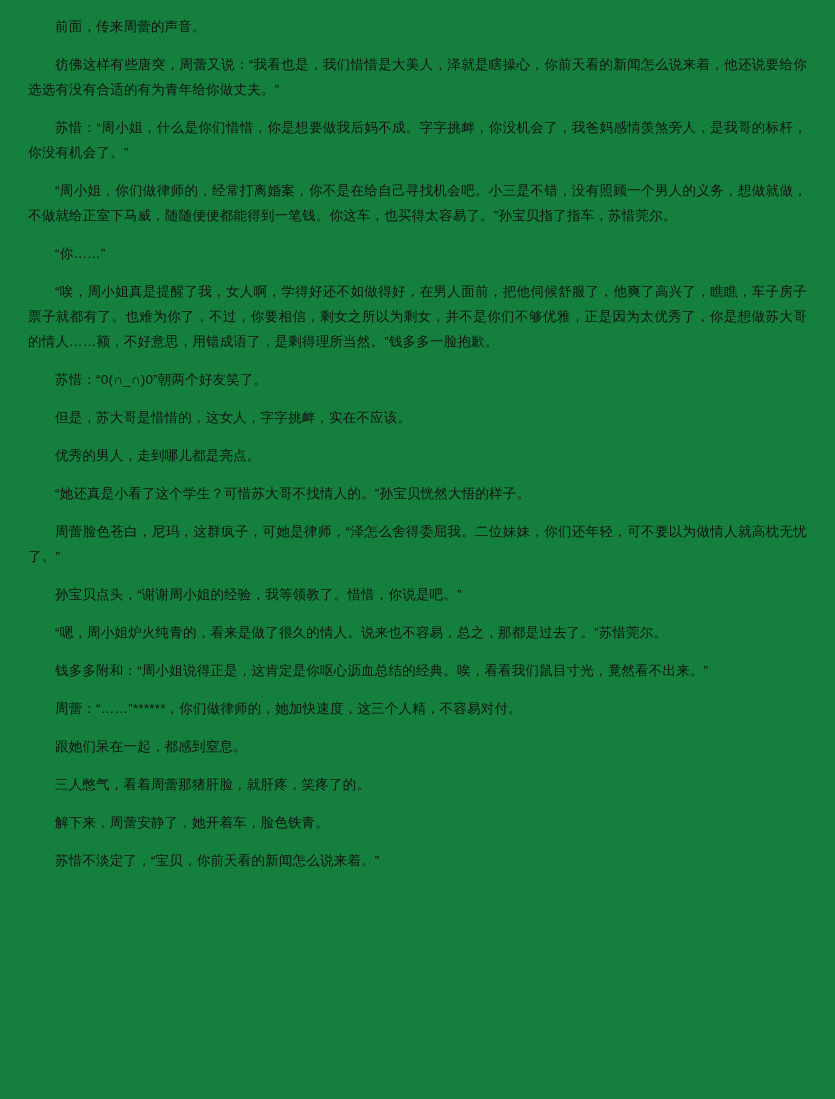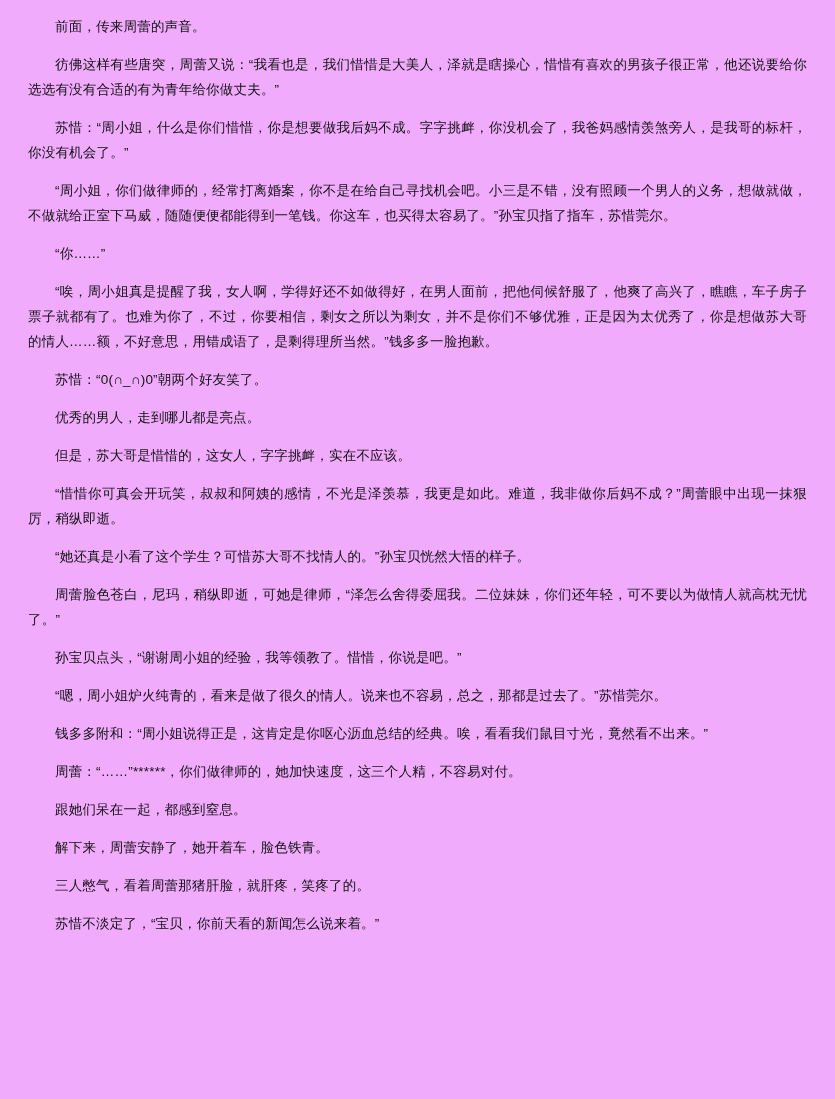--- a/index.html
+++ b/index.html
@@ -11,21 +11,21 @@
     width: 835px;
     min-height: 1099px;
     font-family: "Liberation Sans", "DejaVu Sans", sans-serif;
     color: #000000;
   }
   .page {
     width: 835px;
     min-height: 1099px;
     box-sizing: border-box;
     padding: 14px 28px 10px 28px;
-    background: #f0abfc;
+    background: #15803d;
   }
   .para {
     font-size: 13.5px;
     line-height: 25px;
     text-align: justify;
     text-justify: inter-ideograph;
     margin: 0 0 13px 0;
     text-indent: 2em;
     color: #111111;
     letter-spacing: 0.2px;
@@ -33,33 +33,32 @@
   .para:last-child {
     margin-bottom: 4px;
   }
 </style>
 </head>
 <body>
 
 <div class="page">
   <div id="body-text">
       <p class="para">前面，传来周蕾的声音。</p>
-      <p class="para">彷佛这样有些唐突，周蕾又说：“我看也是，我们惜惜是大美人，泽就是瞎操心，惜惜有喜欢的男孩子很正常，他还说要给你选选有没有合适的有为青年给你做丈夫。”</p>
+      <p class="para">彷佛这样有些唐突，周蕾又说：“我看也是，我们惜惜是大美人，泽就是瞎操心，你前天看的新闻怎么说来着，他还说要给你选选有没有合适的有为青年给你做丈夫。”</p>
       <p class="para">苏惜：“周小姐，什么是你们惜惜，你是想要做我后妈不成。字字挑衅，你没机会了，我爸妈感情羡煞旁人，是我哥的标杆，你没有机会了。”</p>
       <p class="para">“周小姐，你们做律师的，经常打离婚案，你不是在给自己寻找机会吧。小三是不错，没有照顾一个男人的义务，想做就做，不做就给正室下马威，随随便便都能得到一笔钱。你这车，也买得太容易了。”孙宝贝指了指车，苏惜莞尔。</p>
       <p class="para">“你……”</p>
       <p class="para">“唉，周小姐真是提醒了我，女人啊，学得好还不如做得好，在男人面前，把他伺候舒服了，他爽了高兴了，瞧瞧，车子房子票子就都有了。也难为你了，不过，你要相信，剩女之所以为剩女，并不是你们不够优雅，正是因为太优秀了，你是想做苏大哥的情人……额，不好意思，用错成语了，是剩得理所当然。”钱多多一脸抱歉。</p>
       <p class="para">苏惜：“0(∩_∩)0”朝两个好友笑了。</p>
+      <p class="para">但是，苏大哥是惜惜的，这女人，字字挑衅，实在不应该。</p>
       <p class="para">优秀的男人，走到哪儿都是亮点。</p>
-      <p class="para">但是，苏大哥是惜惜的，这女人，字字挑衅，实在不应该。</p>
-      <p class="para">“惜惜你可真会开玩笑，叔叔和阿姨的感情，不光是泽羡慕，我更是如此。难道，我非做你后妈不成？”周蕾眼中出现一抹狠厉，稍纵即逝。</p>
       <p class="para">“她还真是小看了这个学生？可惜苏大哥不找情人的。”孙宝贝恍然大悟的样子。</p>
-      <p class="para">周蕾脸色苍白，尼玛，稍纵即逝，可她是律师，“泽怎么舍得委屈我。二位妹妹，你们还年轻，可不要以为做情人就高枕无忧了。”</p>
+      <p class="para">周蕾脸色苍白，尼玛，这群疯子，可她是律师，“泽怎么舍得委屈我。二位妹妹，你们还年轻，可不要以为做情人就高枕无忧了。”</p>
       <p class="para">孙宝贝点头，“谢谢周小姐的经验，我等领教了。惜惜，你说是吧。”</p>
       <p class="para">“嗯，周小姐炉火纯青的，看来是做了很久的情人。说来也不容易，总之，那都是过去了。”苏惜莞尔。</p>
       <p class="para">钱多多附和：“周小姐说得正是，这肯定是你呕心沥血总结的经典。唉，看看我们鼠目寸光，竟然看不出来。”</p>
       <p class="para">周蕾：“……”******，你们做律师的，她加快速度，这三个人精，不容易对付。</p>
       <p class="para">跟她们呆在一起，都感到窒息。</p>
+      <p class="para">三人憋气，看着周蕾那猪肝脸，就肝疼，笑疼了的。</p>
       <p class="para">解下来，周蕾安静了，她开着车，脸色铁青。</p>
-      <p class="para">三人憋气，看着周蕾那猪肝脸，就肝疼，笑疼了的。</p>
       <p class="para">苏惜不淡定了，“宝贝，你前天看的新闻怎么说来着。”</p>
     </div>
 </div>
 
 </body></html>

